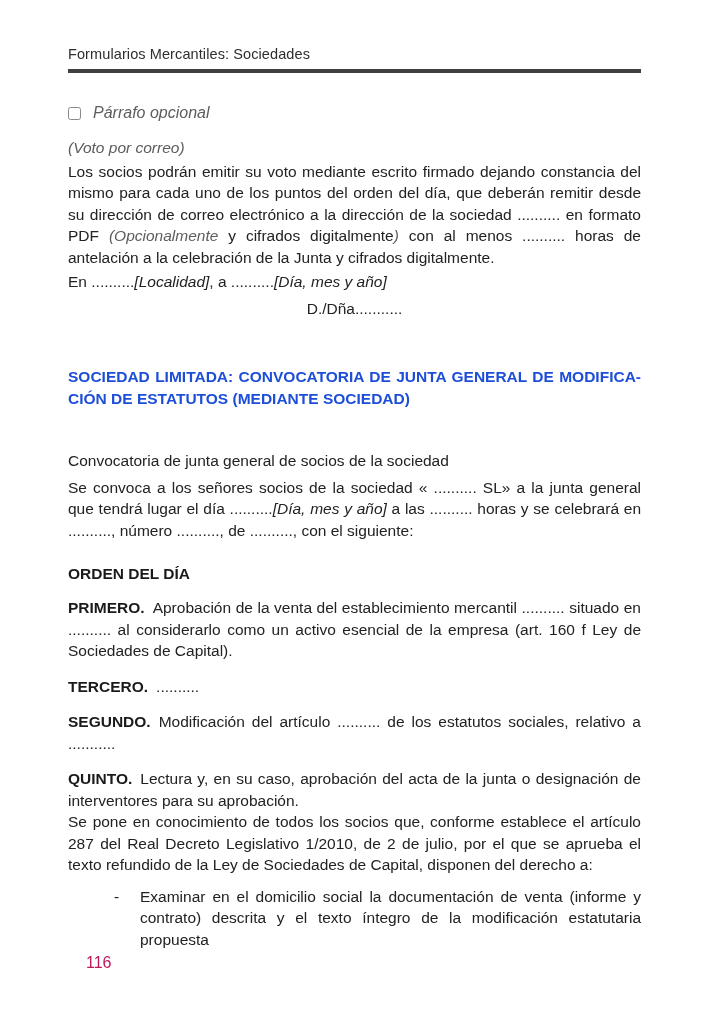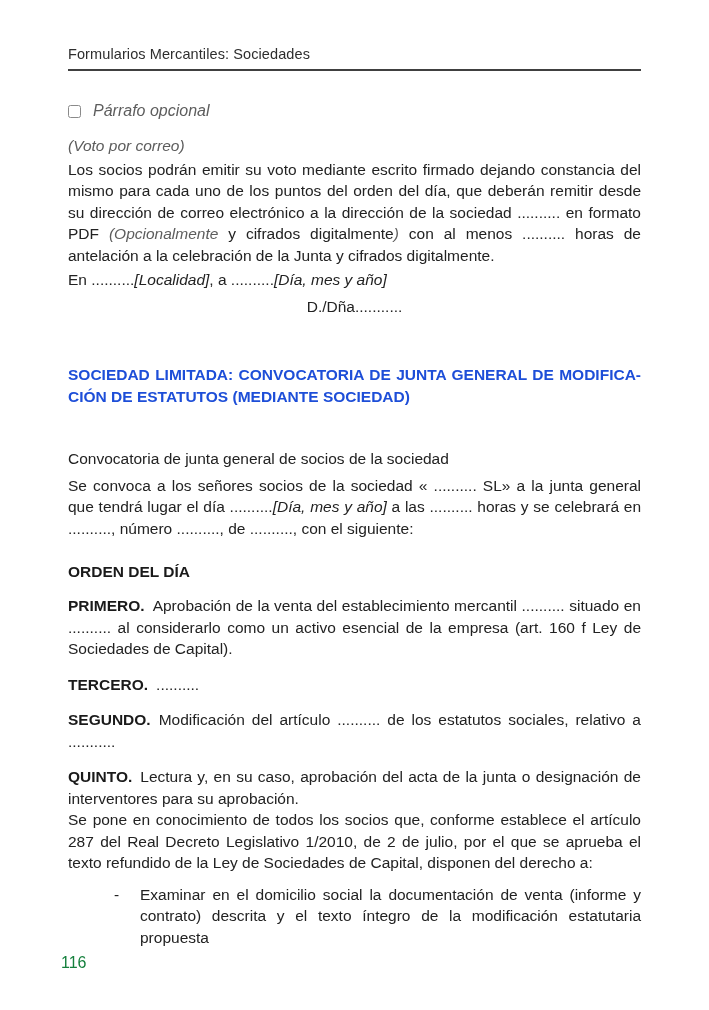--- a/index.html
+++ b/index.html
@@ -15,21 +15,21 @@
   .content {
     position: absolute;
     left: 68px;
     top: 46px;
     width: 573px;
   }
   .running-head {
     font-size: 14.5px;
     color: #2e2e2e;
     padding-bottom: 7px;
-    border-bottom: 2px solid #404040;
+    border-bottom: 4px solid #404040;
     letter-spacing: 0.1px;
   }
   p, .line { font-size: 15.5px; line-height: 21.5px; margin: 0; }
   .justify { text-align: justify; }
   .muted-italic { color: #5d5d5d; font-style: italic; }
   .checkbox-row {
     margin-top: 31px;
     display: flex;
     align-items: center;
     gap: 12px;
@@ -64,24 +64,24 @@
     color: #1a1a1a;
   }
   .agenda-item { margin-top: 14px; }
   .ordinal { font-weight: bold; color: #1a1a1a; margin-right: 8px; }
   .notice { margin-top: 0; }
   .right-item { margin-top: 10px; display: flex; }
   .right-marker { flex: 0 0 auto; padding-left: 46px; width: 26px; box-sizing: content-box; }
   .right-text { flex: 1 1 auto; }
   .page-number {
     position: absolute;
-    left: 61px;
+    left: 86px;
     top: 954px;
     font-size: 16px;
-    color: #15803d;
+    color: #be185d;
   }
   i { font-style: italic; }
 </style>
 </head>
 <body>
 
 <div class="page">
   <div class="content">
 
     <div class="running-head">

